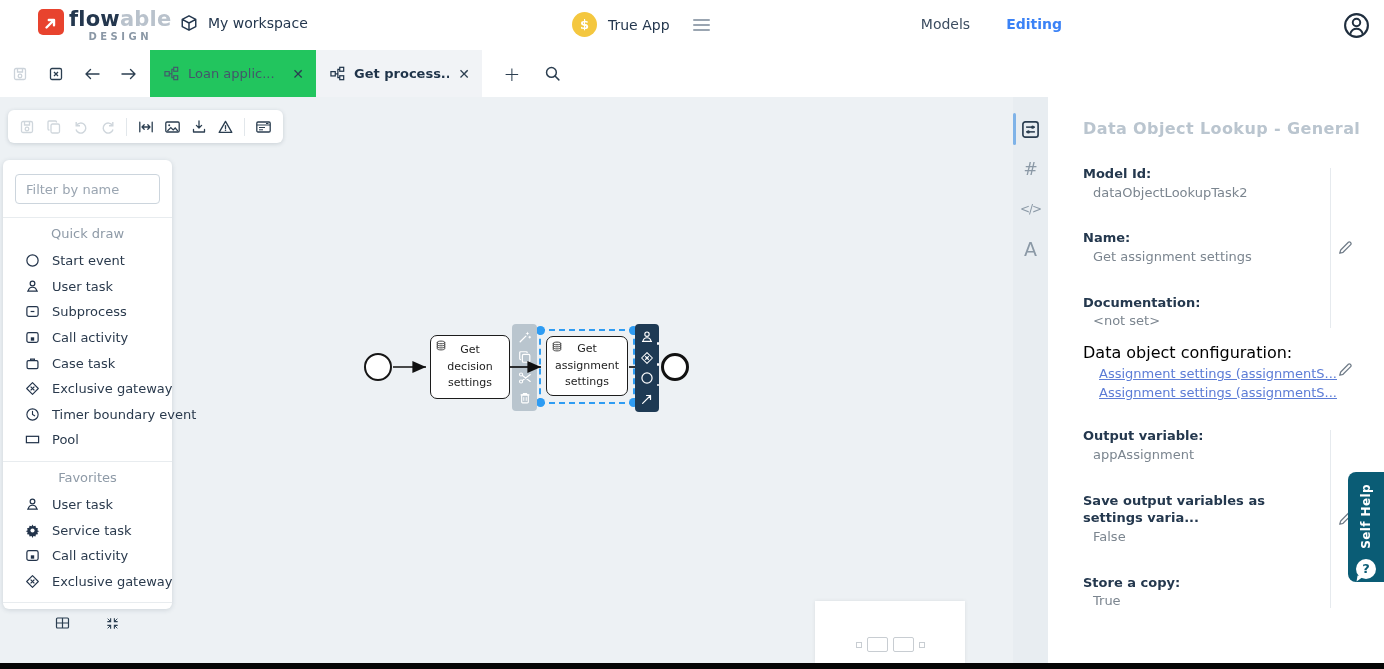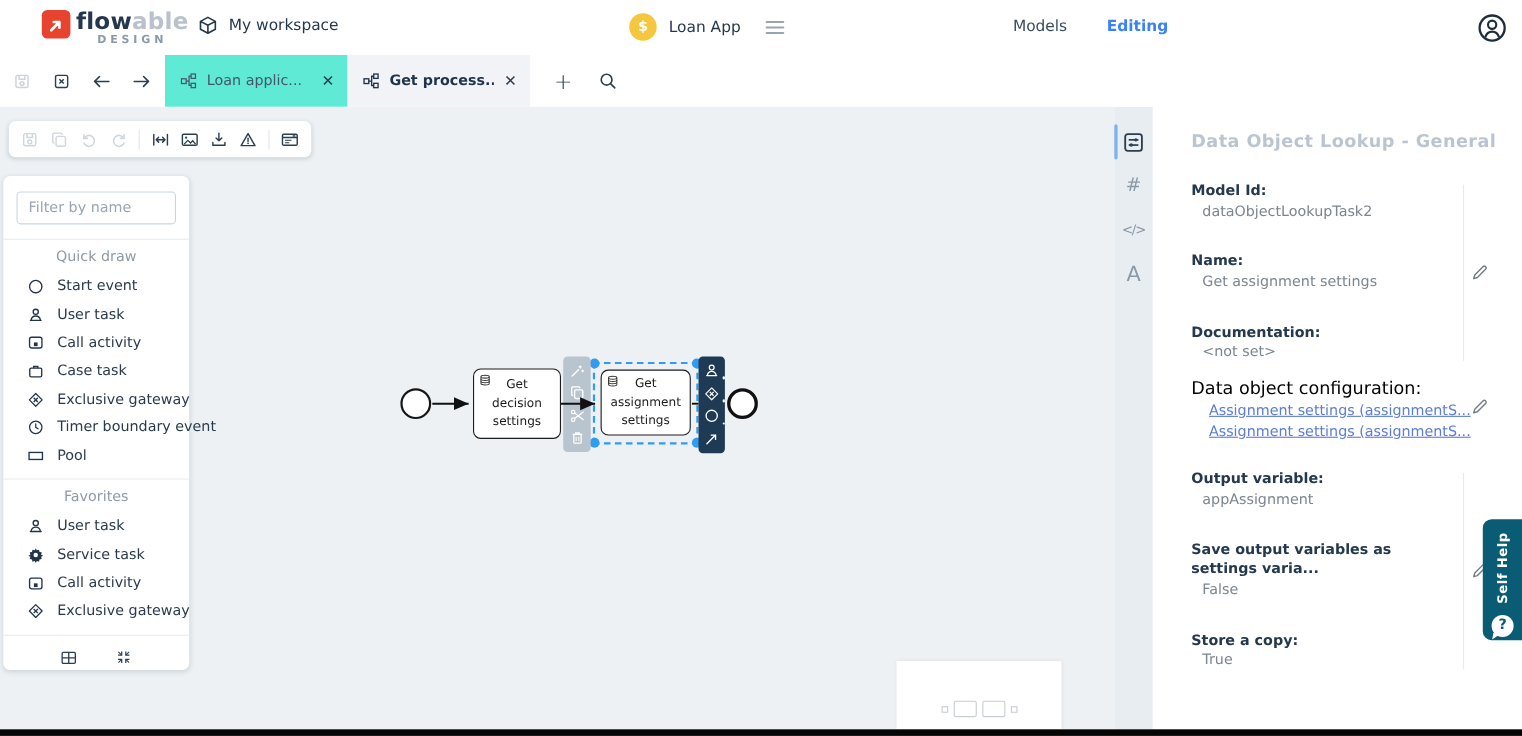--- a/index.html
+++ b/index.html
@@ -25,21 +25,21 @@
   .topnav .nav-item { color:#3c4d61; cursor:pointer; }
   .topnav .nav-item.active { font-weight:bold; color:#3b82f6; }
   .avatar { position:absolute; right:26px; top:12px; color:#1f2e3e; cursor:pointer; }
 
   
   .tabbar { position:absolute; top:50px; left:0; width:100%; height:47px; background:#fff; display:flex; align-items:stretch; z-index:29; }
   .tb-icons { display:flex; align-items:center; gap:12px; padding:0 10px 0 8px; }
   .tb-ic { width:24px; height:24px; display:flex; align-items:center; justify-content:center; color:#2b3e50; cursor:pointer; font-size:16px; }
   .tb-ic.disabled { color:#ccd3da; }
   .tab { width:166px; display:flex; align-items:center; gap:9px; padding:0 12px 0 14px; font-size:13px; cursor:pointer; }
-  .tab.inactive { background:#5eead4; color:#44566b; }
+  .tab.inactive { background:#22c55e; color:#44566b; }
   .tab.active { background:#f1f3f6; color:#1f3349; font-weight:bold; }
   .tab .tab-label { flex:1; white-space:nowrap; overflow:hidden; }
   .tab .tab-x { font-size:14px; color:#2b3e50; font-weight:normal; cursor:pointer; }
   .tab-extra { display:flex; align-items:center; gap:16px; padding-left:18px; }
 
   
   .canvas { position:absolute; top:97px; left:0; width:1013px; height:566px; background:#edf1f4; overflow:hidden; }
 
   
   .fl-toolbar { position:absolute; left:8px; top:13px; width:275px; height:33px; background:#fff; border-radius:6px;
@@ -144,21 +144,21 @@
       <svg class="ic" width="18" height="18" viewBox="0 0 16 16">
           <path d="M8 1.6l6 3.2v6.4l-6 3.2-6-3.2V4.8z M2 4.8l6 3.2 6-3.2 M8 8v6.4" stroke="#24374e" stroke-width="1.3" fill="none" stroke-linejoin="round"></path>
         </svg>
       <span>My workspace</span>
     </div>
 
     <div class="appchip">
       <div class="app-badge">
           <span>$</span>
         </div>
-      <span class="app-name">Loan App</span>
+      <span class="app-name">True App</span>
       <div class="burger">
           <span></span>
           <span></span>
           <span></span>
         </div>
     </div>
 
     <div class="topnav">
       <span class="nav-item">Models</span>
       <span class="nav-item active">Editing</span>
@@ -309,20 +309,29 @@
         <span class="pal-lb">Start event</span>
       </div>
       <div class="pal-row">
         <span class="pal-ic">
             <svg class="ic" width="15" height="15" viewBox="0 0 16 16">
               <circle cx="8" cy="4.8" r="2.5" stroke="currentColor" stroke-width="1.3" fill="none"></circle>
               <path d="M3.4 13c.5-3 2.4-4.2 4.6-4.2s4.1 1.2 4.6 4.2M2.8 13h10.4" stroke="currentColor" stroke-width="1.3" fill="none" stroke-linecap="round"></path>
             </svg>
           </span>
         <span class="pal-lb">User task</span>
+      </div>
+      <div class="pal-row">
+        <span class="pal-ic">
+            <svg class="ic" width="15" height="15" viewBox="0 0 16 16">
+              <rect x="2" y="2.8" width="12" height="10.4" rx="2" stroke="currentColor" stroke-width="1.3" fill="none"></rect>
+              <path d="M6 8h4" stroke="currentColor" stroke-width="1.3"></path>
+            </svg>
+          </span>
+        <span class="pal-lb">Subprocess</span>
       </div>
       <div class="pal-row">
         <span class="pal-ic">
             <svg class="ic" width="15" height="15" viewBox="0 0 16 16">
               <rect x="2" y="2.8" width="12" height="10.4" rx="2" stroke="currentColor" stroke-width="1.3" fill="none"></rect>
               <rect x="6.2" y="7.8" width="3.6" height="3.6" fill="currentColor"></rect>
             </svg>
           </span>
         <span class="pal-lb">Call activity</span>
       </div>

